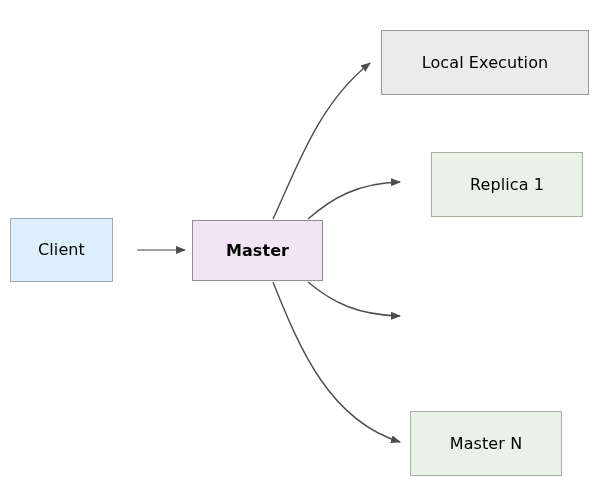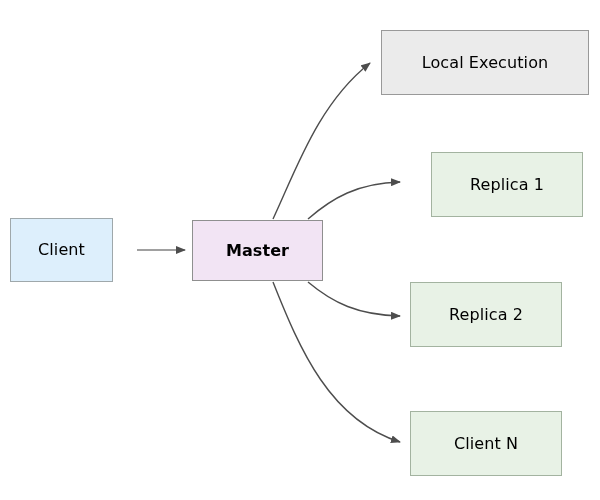--- a/index.html
+++ b/index.html
@@ -76,21 +76,18 @@
   </div>
 
   <div class="node" id="node-local-execution" style="left: 381px; top: 30px; width: 208px; height: 65px; background: rgb(235, 235, 235); border-color: rgb(153, 153, 153);">
     <span class="node-label">Local Execution</span>
   </div>
 
   <div class="node" id="node-replica-1" style="left: 410px; top: 152px; width: 152px; height: 65px; background: rgb(232, 242, 230); border-color: rgb(163, 179, 160); margin-left: 21px;">
     <span class="node-label">Replica 1</span>
   </div>
 
-  <div class="node" id="node-replica-2" style="left: 410px; top: 282px; width: 152px; height: 65px; background: rgb(232, 242, 230); border-color: rgb(163, 179, 160);">
-    <span class="node-label">Replica 2</span>
-  </div>
 
   <div class="node" id="node-replica-n" style="left: 410px; top: 411px; width: 152px; height: 65px; background: rgb(232, 242, 230); border-color: rgb(163, 179, 160);">
-    <span class="node-label">Client N</span>
+    <span class="node-label">Master N</span>
   </div>
 
 </div>
 
 </body></html>

